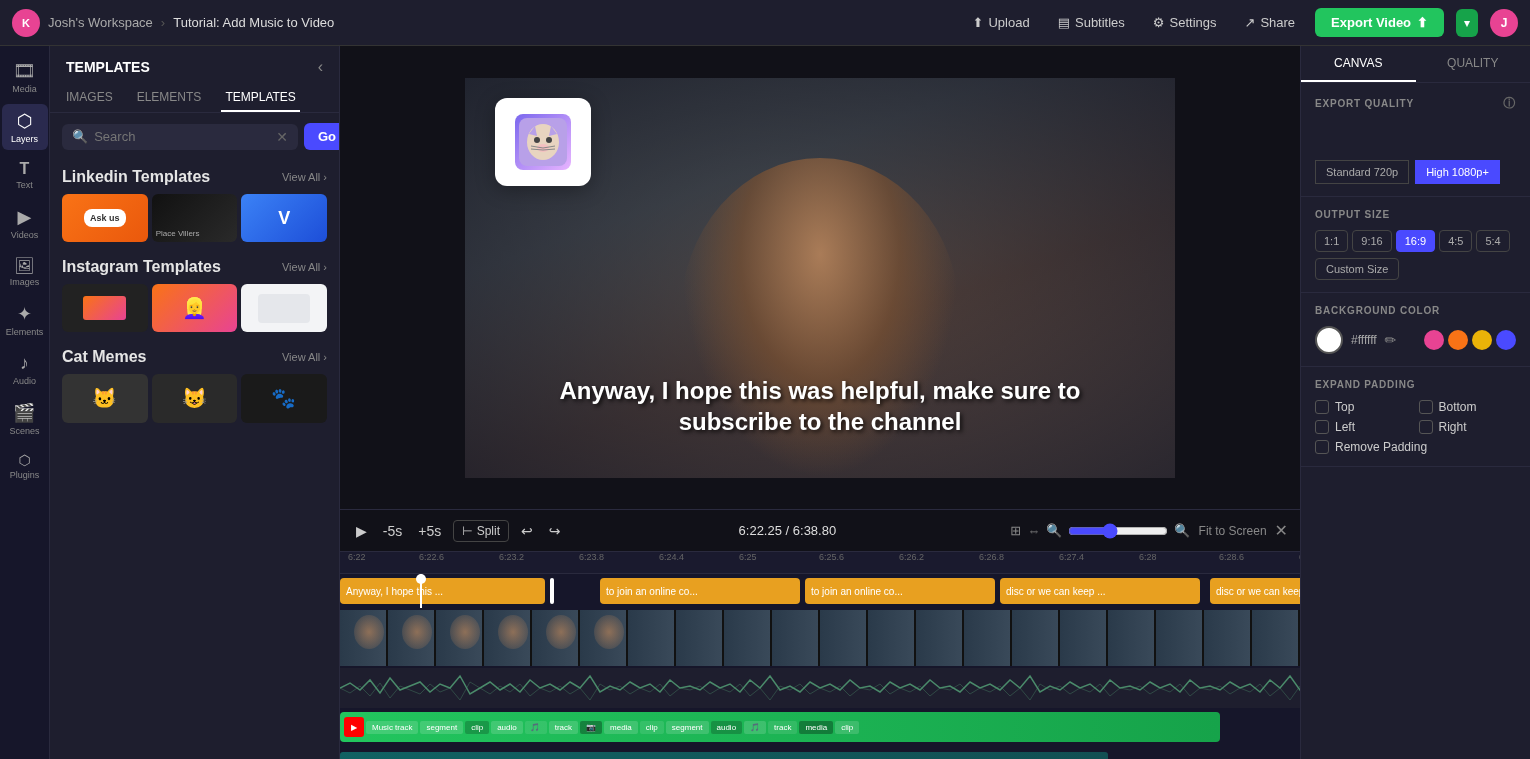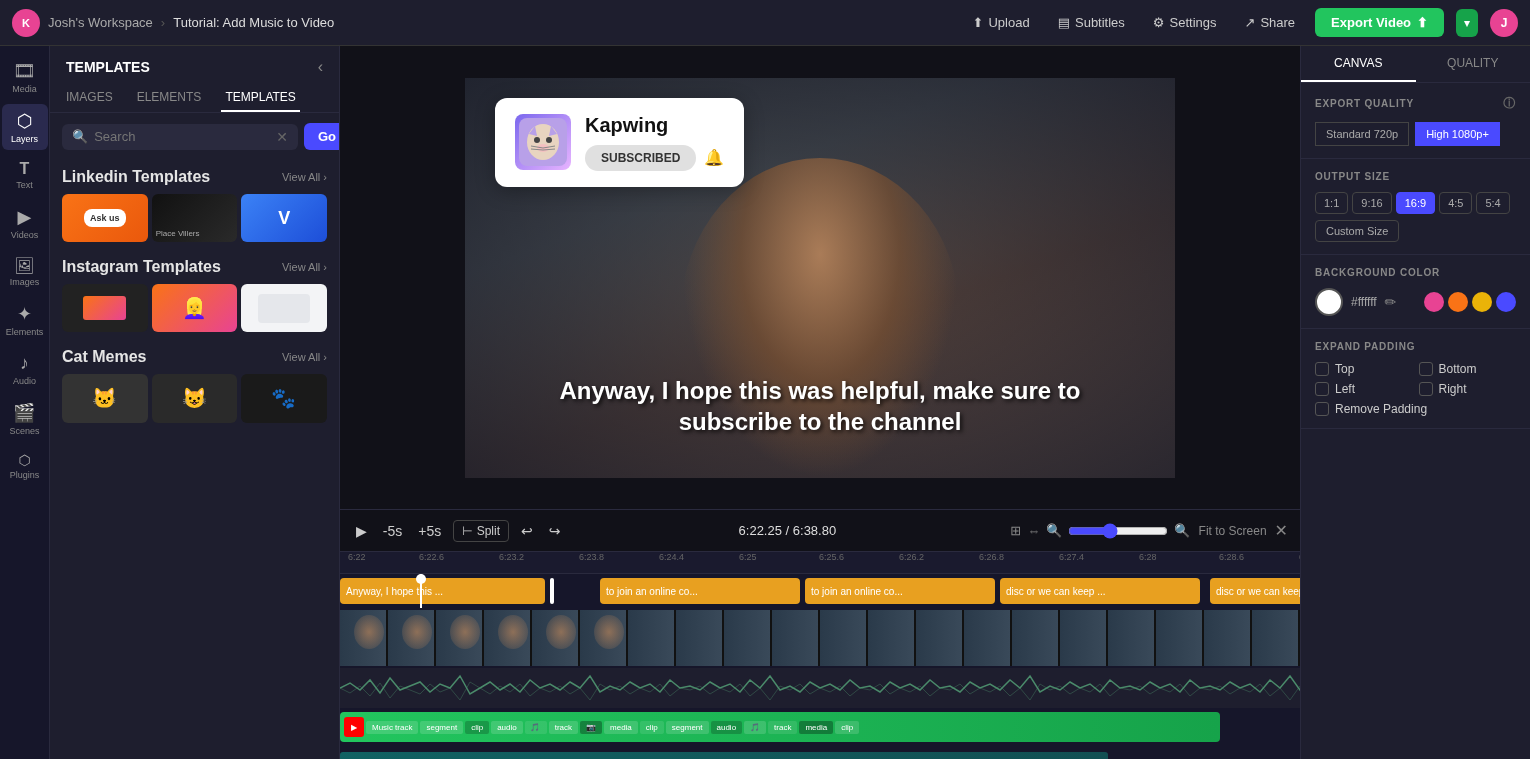--- a/index.html
+++ b/index.html
@@ -96,21 +96,21 @@
     
     .right-panel { width: 230px; background: #1e1e2e; border-left: 1px solid #2a2a3e; display: flex; flex-direction: column; overflow-y: auto; }
     .right-panel::-webkit-scrollbar { width: 4px; }
     .right-panel::-webkit-scrollbar-thumb { background: #333; }
     .right-tabs { display: flex; border-bottom: 1px solid #2a2a3e; }
     .right-tab { flex: 1; text-align: center; padding: 10px; font-size: 12px; color: #888; cursor: pointer; border-bottom: 2px solid transparent; }
     .right-tab.active { color: #fff; border-bottom: 2px solid #fff; }
     .right-section { padding: 12px 14px; border-bottom: 1px solid #2a2a3e; }
     .right-section-title { font-size: 10px; color: #888; letter-spacing: 0.8px; margin-bottom: 10px; font-weight: 600; display: flex; align-items: center; justify-content: space-between; }
     .quality-row { display: flex; gap: 6px; align-items: center; }
-    .quality-btn { padding: 5px 10px; border-radius: 0; font-size: 11px; cursor: pointer; border: 1px solid #444; background: transparent; color: #aaa; }
+    .quality-btn { padding: 5px 10px; border-radius: 0; font-size: 11px; cursor: pointer; border: 1px solid #444; background: transparent; color: #aaa; margin-top: 38px; }
     .quality-btn.active { background: #4a4aff; color: #fff; border-color: #4a4aff; }
     .size-row { display: flex; gap: 4px; flex-wrap: wrap; margin-bottom: 6px; }
     .size-btn { padding: 4px 8px; border-radius: 4px; font-size: 11px; cursor: pointer; border: 1px solid #444; background: transparent; color: #aaa; }
     .size-btn.active { background: #4a4aff; color: #fff; border-color: #4a4aff; }
     .custom-size-btn { font-size: 11px; color: #aaa; cursor: pointer; border: 1px solid #444; border-radius: 4px; padding: 4px 10px; background: transparent; }
     .padding-grid { display: grid; grid-template-columns: 1fr 1fr; gap: 6px; }
     .padding-item { display: flex; align-items: center; gap: 6px; font-size: 12px; color: #ccc; cursor: pointer; }
     .padding-checkbox { width: 14px; height: 14px; border: 1px solid #555; border-radius: 3px; background: transparent; display: flex; align-items: center; justify-content: center; }
     .bg-color-row { display: flex; align-items: center; gap: 8px; }
     .bg-color-swatch { width: 28px; height: 28px; border-radius: 50%; border: 2px solid #555; cursor: pointer; }
@@ -312,27 +312,20 @@
                 <polygon points="38,16 32,8 30,18" fill="#b8a0e8"></polygon>
                 <circle cx="18" cy="22" r="3" fill="#444"></circle>
                 <circle cx="30" cy="22" r="3" fill="#444"></circle>
                 <ellipse cx="24" cy="30" rx="6" ry="4" fill="#f4c0c0"></ellipse>
                 <line x1="12" y1="28" x2="24" y2="30" stroke="#888" stroke-width="1"></line>
                 <line x1="36" y1="28" x2="24" y2="30" stroke="#888" stroke-width="1"></line>
                 <line x1="12" y1="31" x2="24" y2="32" stroke="#888" stroke-width="1"></line>
                 <line x1="36" y1="31" x2="24" y2="32" stroke="#888" stroke-width="1"></line>
               </svg>
             </div>
-            <div class="yt-info">
-              <div class="yt-channel-name">Kapwing</div>
-              <div class="yt-actions">
-                <button class="yt-subscribe-btn">SUBSCRIBED</button>
-                <span class="yt-bell">🔔</span>
-              </div>
-            </div>
           </div>
 
           <div class="video-subtitle">Anyway, I hope this was helpful, make sure to subscribe to the channel</div>
         </div>
       </div>
     </div>
 
     <div class="timeline-area">
 
       <div class="timeline-controls">

